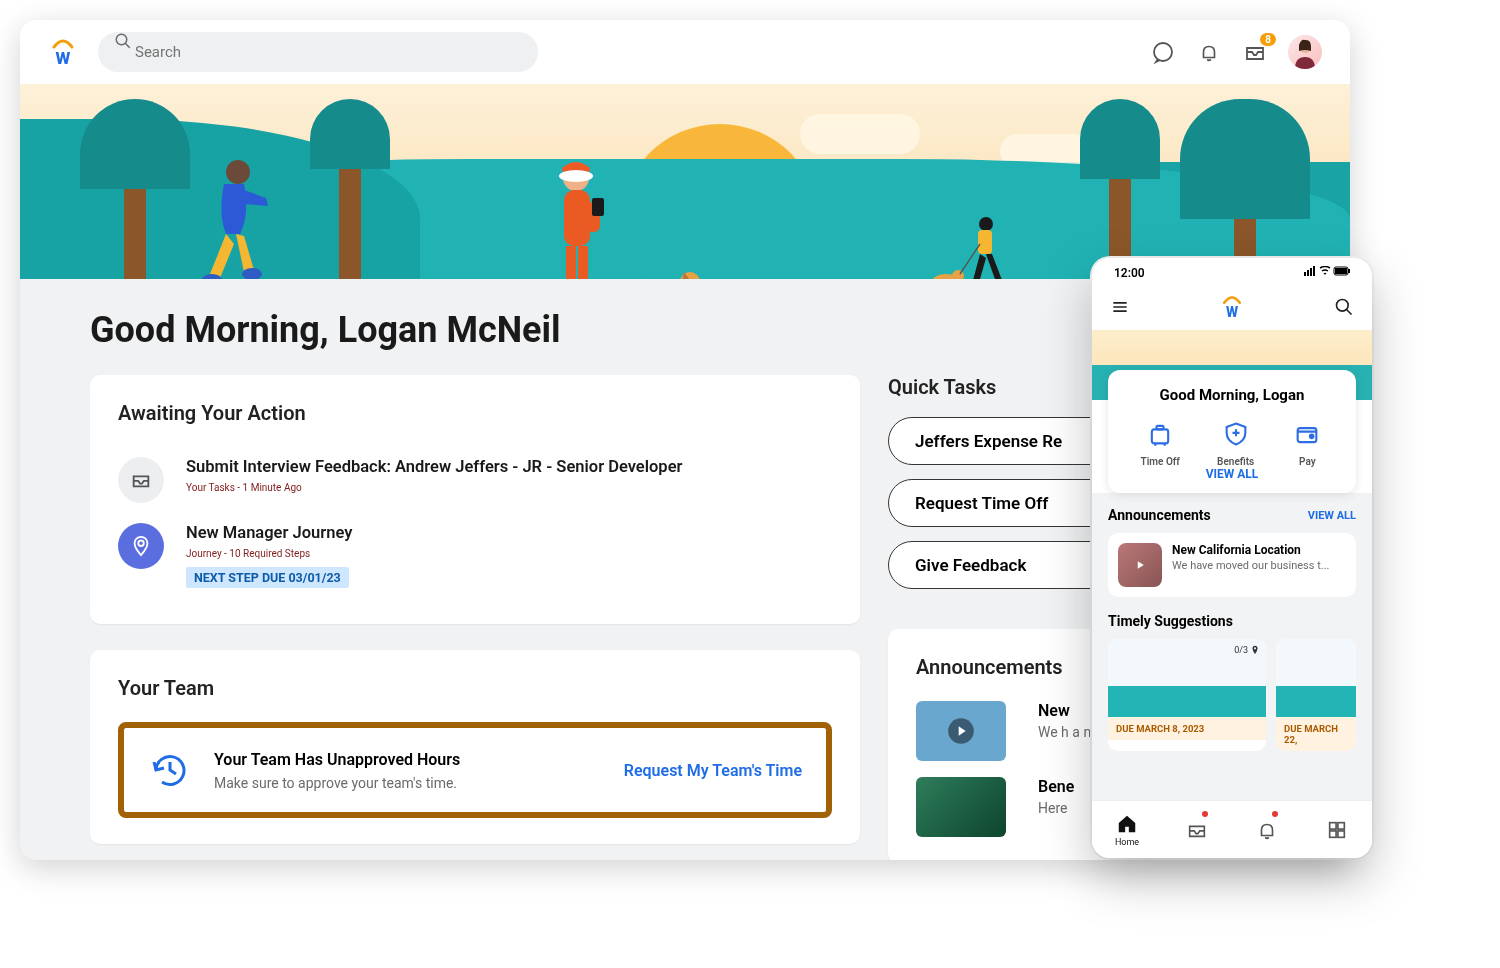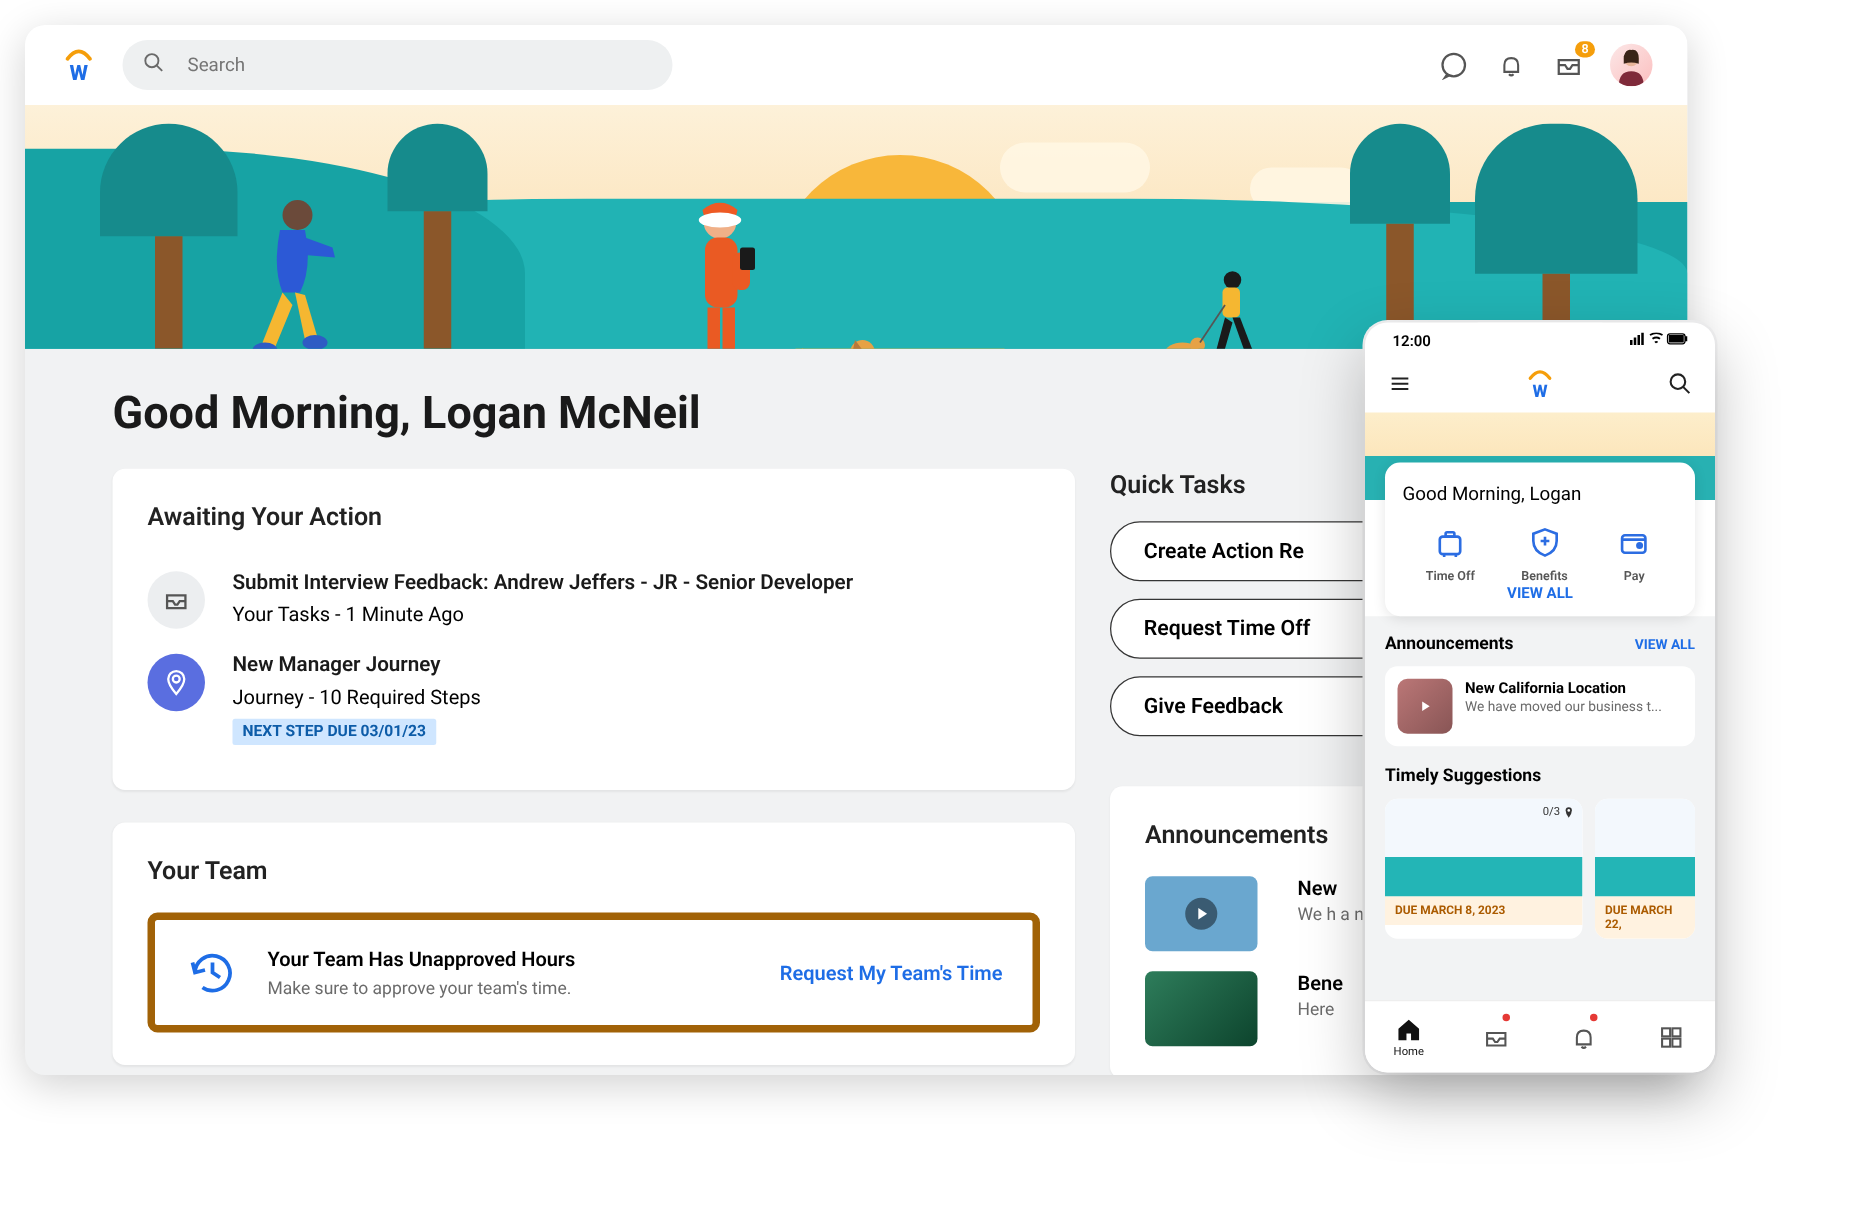--- a/index.html
+++ b/index.html
@@ -1,20 +1,20 @@
 <!DOCTYPE html>
 <html><head>
 <meta charset="utf-8">
 <style>
   *{box-sizing:border-box;margin:0;padding:0;font-family:-apple-system,BlinkMacSystemFont,"Segoe UI",Roboto,sans-serif}
   body{background:#fff;width:1500px;height:968px;position:relative;overflow:hidden}
   .desktop-frame{position:absolute;top:20px;left:20px;width:1330px;height:840px;background:#f1f2f3;border-radius:16px;box-shadow:0 8px 32px rgba(0,0,0,.18);overflow:hidden}
   .topbar{height:64px;background:#fff;display:flex;align-items:center;padding:0 28px;gap:20px}
   .logo{width:30px;height:30px;display:flex;flex-direction:column;align-items:center;justify-content:center}
-  .search-box{display:flex;align-items:center;background:#eef0f1;border-radius:22px;height:40px;width:440px;padding:0 16px;gap:18px}
+  .search-box{display:flex;background:#eef0f1;border-radius:22px;height:40px;width:440px;padding:0 16px;gap:3px}
   .search-box input{border:none;background:transparent;outline:none;font-size:15px;width:100%}
   .spacer{flex:1}
   .topicon{width:26px;height:26px;display:flex;align-items:center;justify-content:center;color:#555;cursor:pointer;position:relative}
   .topicon.badge::after{content:attr(data-badge);position:absolute;top:-6px;right:-8px;background:#f59e0b;color:#fff;font-size:10px;border-radius:10px;padding:1px 5px;font-weight:600}
   .avatar{width:34px;height:34px;border-radius:50%;overflow:hidden;background:linear-gradient(135deg,#fce7e7,#fbbfbf);cursor:pointer;display:flex;align-items:flex-end;justify-content:center}
   .avatar svg{width:28px;height:32px}
   .hero{height:195px;background:linear-gradient(180deg,#fdf1d9 0%,#fce8c5 40%,#1aa3a5 40%);position:relative;overflow:hidden}
   .sun{position:absolute;width:200px;height:200px;border-radius:50%;background:#f8b73a;top:40px;left:600px}
   .sun2{position:absolute;width:260px;height:260px;border-radius:50%;background:#fbd68b;top:10px;left:570px;z-index:-1}
   .hill1{position:absolute;bottom:0;left:0;right:0;height:120px;background:#21b3b4;border-radius:450px 450px 0 0/60px 60px 0 0}
@@ -27,21 +27,21 @@
   .greet{font-size:36px;font-weight:700;color:#1a1a1a}
   .date{font-size:18px;color:#575757}
   .body-row{display:flex;gap:28px;padding:0 70px}
   .col-left{flex:0 0 770px;display:flex;flex-direction:column;gap:26px}
   .col-right{flex:1;display:flex;flex-direction:column;gap:26px}
   .card{background:#fff;border-radius:10px;padding:26px 28px;box-shadow:0 1px 2px rgba(0,0,0,.06)}
   .card h3{font-size:20px;font-weight:600;color:#222;margin-bottom:22px}
   .action-item{display:flex;gap:22px;align-items:flex-start;padding:10px 0;cursor:pointer}
   .action-icon{width:46px;height:46px;border-radius:50%;display:flex;align-items:center;justify-content:center;flex-shrink:0}
   .action-item .title{font-size:16.5px;font-weight:600;color:#1a1a1a;margin-bottom:6px}
-  .action-item .meta{font-size:16px;color:#000000}
+  .action-item .meta{font-size:10px;color:#7f1d1d}
   .next-step{display:inline-block;background:#cfe6ff;color:#0d5ca8;font-size:12.5px;font-weight:700;padding:3px 8px;margin-top:8px;border-radius:2px}
   .qt-title{font-size:20px;font-weight:600;color:#222;margin-bottom:18px}
   .qt-btn{display:block;width:260px;border:1.5px solid #353535;border-radius:26px;padding:13px 26px;font-size:17px;font-weight:600;margin-bottom:14px;background:#fff;text-align:left;cursor:pointer}
   .team-inner{border:6px solid #a16207;border-radius:8px;padding:20px 24px;display:flex;align-items:center;gap:22px}
   .team-icon{width:44px;height:44px;flex-shrink:0;color:#1e6de6}
   .team-text .t{font-size:16px;font-weight:600;margin-bottom:6px}
   .team-text .s{font-size:14px;color:#6b6b6b}
   .team-link{margin-left:auto;color:#1e6de6;font-weight:600;font-size:16px;cursor:pointer}
   .ann-row{display:flex;gap:32px;align-items:flex-start;margin-bottom:16px}
   .ann-thumb{width:90px;height:60px;border-radius:6px;background:#6aa7cf;flex-shrink:0;display:flex;align-items:center;justify-content:center;color:#fff}
@@ -49,21 +49,21 @@
   .ann-row .t{font-size:16px;font-weight:600;margin-bottom:4px}
   .ann-row .s{font-size:14px;color:#6b6b6b}
 
   
   .phone{position:absolute;right:128px;top:258px;width:280px;height:600px;background:#fff;border-radius:18px;box-shadow:0 20px 50px rgba(0,0,0,.25),0 0 0 2px #f3f3f4;overflow:hidden;display:flex;flex-direction:column}
   .ph-status{height:30px;display:flex;align-items:center;justify-content:space-between;padding:0 22px;font-size:12px;font-weight:600}
   .ph-notch{position:absolute;top:0;left:50%;transform:translateX(-50%);width:100px;height:20px;background:#fff;border-radius:0 0 14px 14px;z-index:5}
   .ph-head{height:42px;display:flex;align-items:center;justify-content:space-between;padding:0 18px}
   .ph-hero{height:70px;background:linear-gradient(180deg,#fdeecb 0%,#fce6bc 50%,#28b1b2 50%)}
   .ph-greet-card{margin:-30px 16px 0 16px;background:#fff;border-radius:12px;box-shadow:0 2px 10px rgba(0,0,0,.1);padding:16px 14px 12px;position:relative;z-index:2}
-  .ph-greet-card .g{text-align:left;font-size:15px;font-weight:400;margin-bottom:14px}
+  .ph-greet-card .g{text-align:center;font-size:15px;font-weight:700;margin-bottom:14px}
   .ph-short{display:flex;justify-content:space-around;}
   .ph-short .it{text-align:center;font-size:10px;font-weight:600;color:#565656;cursor:pointer}
   .ph-short .ic{width:32px;height:32px;margin:0 auto 6px;color:#2c6de2;display:flex;align-items:center;justify-content:center}
   .ph-viewall{text-align:center;color:#1e6de6;font-size:12px;font-weight:700;cursor:pointer}
   .ph-body{flex:1;background:#f2f3f4;padding:14px 16px;overflow:hidden}
   .ph-sec-head{display:flex;justify-content:space-between;align-items:center;margin-bottom:10px}
   .ph-sec-head .t{font-size:14px;font-weight:700}
   .ph-sec-head .v{font-size:11px;font-weight:700;color:#1e6de6;cursor:pointer}
   .ph-ann-card{background:#fff;border-radius:10px;padding:10px;display:flex;gap:10px;margin-bottom:16px;cursor:pointer}
   .ph-ann-thumb{width:44px;height:44px;border-radius:8px;background:linear-gradient(135deg,#b77,#855);flex-shrink:0;display:flex;align-items:center;justify-content:center;color:#fff}
@@ -243,21 +243,21 @@
             <div class="s">Make sure to approve your team's time.</div>
           </div>
           <div class="team-link">Request My Team's Time</div>
         </div>
       </div>
     </div>
 
     <div class="col-right">
       <div>
         <div class="qt-title">Quick Tasks</div>
-        <button class="qt-btn">Create Action Re</button>
+        <button class="qt-btn">Jeffers Expense Re</button>
         <button class="qt-btn">Request Time Off</button>
         <button class="qt-btn">Give Feedback</button>
       </div>
 
       <div class="card" style="padding-bottom:10px">
         <h3>Announcements</h3>
         <div class="ann-row">
           <div class="ann-thumb">
             <svg width="28" height="28" viewBox="0 0 24 24">
                 <circle cx="12" cy="12" r="11" fill="rgba(0,0,0,.45)"></circle>

